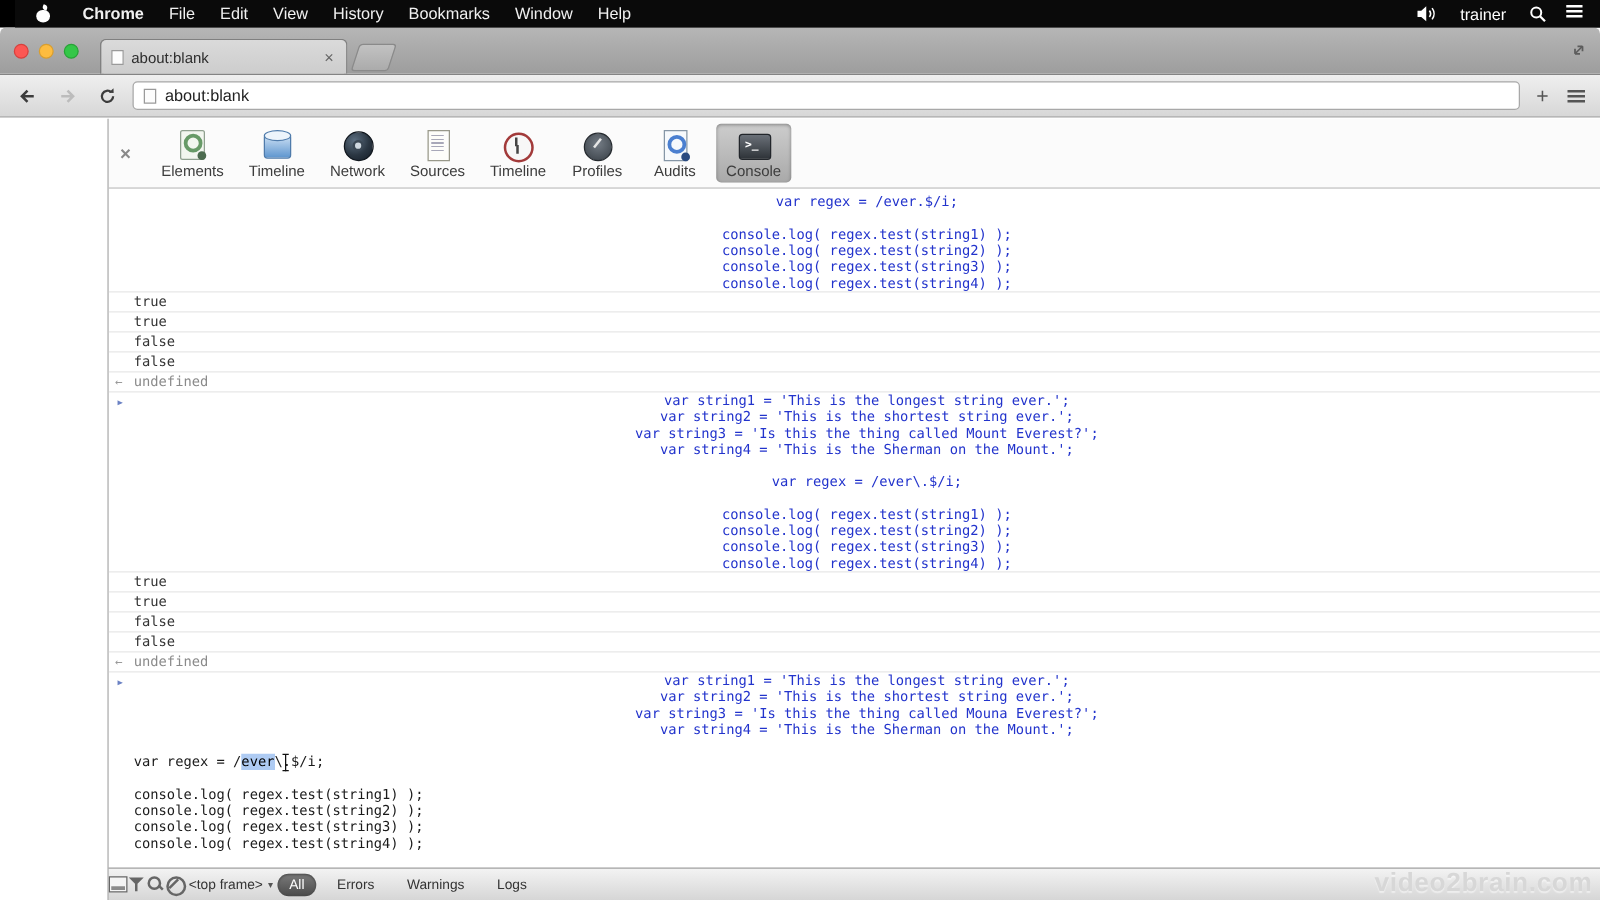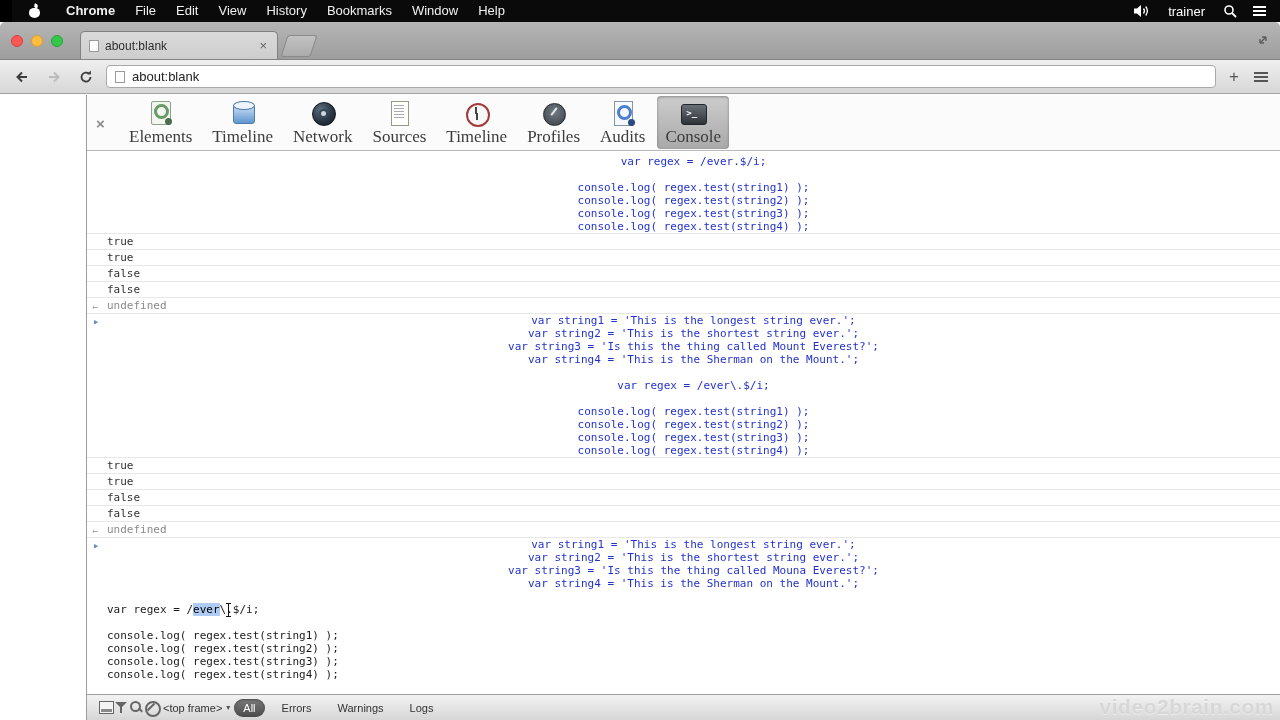--- a/index.html
+++ b/index.html
@@ -10,21 +10,21 @@
   .menubar { position:absolute; top:0; left:12px; right:0; height:22px; background:#0a0a0a;
              display:flex; align-items:center; color:#f2f2f2; font-size:13px; z-index:40; }
   .menu-left { display:flex; align-items:center; height:100%; }
   .apple-logo { position:relative; width:14px; height:15px; margin:0 14px 0 16px; }
   .apple-logo::before { content:""; position:absolute; left:1px; top:4px; width:11px; height:10px;
                         background:#fff; border-radius:45% 45% 50% 50%; }
   .apple-logo::after { content:""; position:absolute; left:6px; top:0; width:4px; height:4px;
                        background:#fff; border-radius:0 70% 0 70%; transform:rotate(25deg); }
   .menu-item { padding:0 10px; height:22px; line-height:22px; color:#f0f0f0; }
   .menu-item.app-name { font-weight:bold; }
-  .menu-right { margin-left:auto; display:flex; align-items:center; gap:16px; padding-right:14px; }
+  .menu-right { margin-left:auto; display:flex; align-items:flex-start; gap:16px; padding-right:14px; }
   .mb-user { font-size:13px; color:#fff; padding:0 2px; }
   .mb-lines { display:flex; flex-direction:column; gap:2px; }
   .mb-lines span { display:block; width:13px; height:2px; background:#fff; }
 
   
   .chrome-window { position:absolute; top:22px; left:0; right:0; bottom:0; background:#fff; }
 
   .tabbar { position:relative; height:38px; background:linear-gradient(#b6b6b6,#9d9d9d);
             border-bottom:1px solid #848484; border-radius:5px 5px 0 0; }
   .traffic { position:absolute; left:11px; top:13px; display:flex; gap:8px; }
@@ -59,21 +59,21 @@
 
   
   .devtools { position:absolute; left:86px; top:0; right:0; bottom:0; border-left:1px solid #9d9d9d;
               display:flex; flex-direction:column; background:#fff; }
   .dt-toolbar { height:56px; flex:none; background:#fbfbfb; border-bottom:1px solid #b8b8b8;
                 display:flex; align-items:center; padding:2px 6px 2px 34px; gap:4px; position:relative; }
   .dt-close { position:absolute; left:9px; top:20px; color:#8a8a8a; font-size:15px; font-weight:bold; }
   .dt-tab { display:flex; flex-direction:column; align-items:center; gap:1px; padding:4px 8px 2px;
             border-radius:4px; min-width:58px; }
   .dt-tab.selected { background:linear-gradient(#cdcdcd,#a9a9a9); box-shadow:inset 0 1px 3px rgba(0,0,0,.35); }
-  .dt-label { font-size:17px; color:#3c3c3c;font-family:Liberation Serif, serif; }
+  .dt-label { font-size:12px; color:#3c3c3c; }
   .dt-icon { width:30px; height:26px; position:relative; }
 
   .ic-elements::before { content:""; position:absolute; left:5px; top:1px; width:18px; height:22px;
       background:#f2f6ef; border:1px solid #8fa08f; border-radius:2px; }
   .ic-elements::after { content:""; position:absolute; left:8px; top:4px; width:9px; height:9px;
       border:3px solid #679a67; border-radius:50%; box-shadow:7px 10px 0 -4px #4c6b4f; }
   .ic-resources::before { content:""; position:absolute; left:5px; top:4px; width:20px; height:18px;
       background:linear-gradient(#cfe2f5,#5f96cf); border:1px solid #4f7bab; border-radius:3px; }
   .ic-resources::after { content:""; position:absolute; left:5px; top:1px; width:20px; height:7px;
       background:#edf4fb; border:1px solid #4f7bab; border-radius:50%; }
@@ -119,21 +119,21 @@
   .ret { position:absolute; left:5px; top:1px; font-size:10px; color:#9a9a9a; }
   .selection { background:#aecbf3; color:#000; }
   .ibeam { position:absolute; left:138px; top:452px; width:7px; height:15px; }
   .ibeam::before { content:""; position:absolute; left:3px; top:1px; bottom:1px; width:1px; background:#111; }
   .ibeam::after { content:""; position:absolute; left:1px; top:0; width:5px; height:1px; background:#111;
                   box-shadow:0 13px 0 #111; }
 
   
   .dt-statusbar { height:26px; flex:none; background:linear-gradient(#f3f3f3,#d6d6d6);
                   border-top:1px solid #9e9e9e; display:flex; align-items:center; 
-                  padding:0 12px; font-size:11px; color:#333; position:relative; }
+                  padding:0 0; font-size:11px; color:#333; position:relative; }
   .sbi { width:15px; height:13px; position:relative; }
   .sbi-console::before { content:""; position:absolute; inset:0; border:1px solid #666; background:#f4f4f4; }
   .sbi-console::after { content:""; position:absolute; left:2px; right:2px; bottom:2px; height:3px; background:#8a8a8a; }
   .sbi-filter::before { content:""; position:absolute; left:1px; top:1px; border-left:6px solid transparent;
       border-right:6px solid transparent; border-top:6px solid #666; }
   .sbi-filter::after { content:""; position:absolute; left:6px; top:6px; width:2px; height:6px; background:#666; }
   .sbi-search::before { content:""; position:absolute; left:1px; top:0; width:7px; height:7px;
       border:2px solid #666; border-radius:50%; }
   .sbi-search::after { content:""; position:absolute; left:9px; top:8px; width:5px; height:2px;
       background:#666; transform:rotate(45deg); }

